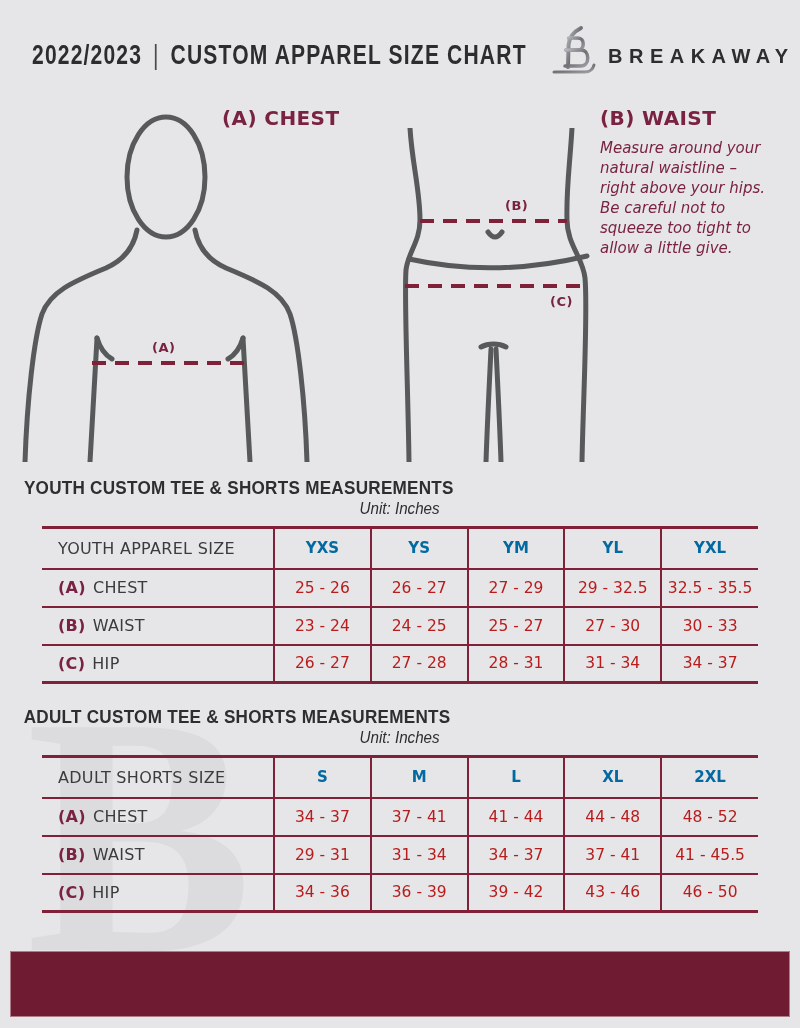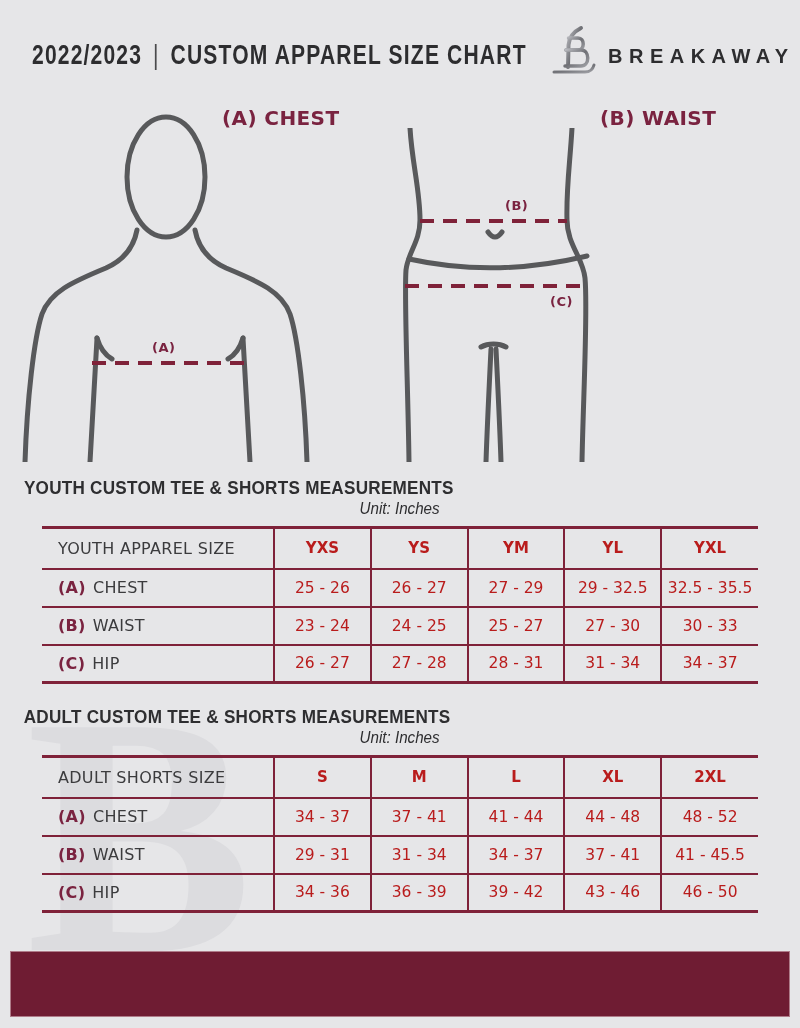--- a/index.html
+++ b/index.html
@@ -48,21 +48,21 @@
   
   .size-table{position:absolute;left:42px;width:716px;border-collapse:collapse;table-layout:fixed;
     border-top:3px solid var(--line-color);border-bottom:3px solid var(--line-color);}
   .size-table col.c0{width:232px;}
   .size-table th,.size-table td{border-bottom:2px solid var(--line-color);background:transparent;}
   .size-table th+th,.size-table td+td{border-left:2px solid var(--line-color);}
   .size-table thead th{height:41px;}
   .size-table tbody td{height:38px;}
   .label-col{text-align:left;padding-left:16px;font-size:16px;font-weight:normal;
     color:#3b3b3d;letter-spacing:0.3px;}
-  .size-col{font-size:15px;font-weight:bold;color:#b91c1c;text-align:center;}
+  .size-col{font-size:15px;font-weight:bold;color:#0369a1;text-align:center;}
   .val{font-size:15.5px;color:#b91c1c;text-align:center;}
   .pfx{font-weight:bold;color:var(--accent-text);margin-right:7px;}
   .lbl{color:#3b3b3d;}
   
   .bottom-bar{position:absolute;left:10px;top:951px;width:780px;height:66px;z-index:2;
     background:var(--bar-color);box-shadow:inset 0 0 0 1px rgba(227,204,210,0.55);}
 </style>
 </head>
 <body>
 
@@ -118,20 +118,26 @@
       <path class="dash" d="M 10,158 L 192,158"></path>
     </svg>
     <span class="diag-label" style="left:505px;top:198px;">(B)</span>
     <span class="diag-label" style="left:550px;top:294px;">(C)</span>
 
     <div class="instr" style="left:222px;top:106px;width:192px;">
       <div class="instr-heading">(A) CHEST</div>
     </div>
     <div class="instr" style="left:600px;top:106px;width:198px;">
       <div class="instr-heading">(B) WAIST</div>
+      <div class="instr-body">Measure around your
+natural waistline –
+right above your hips.
+Be careful not to
+squeeze too tight to
+allow a little give.</div>
     </div>
     <div class="instr" style="left:600px;top:281px;width:200px;">
     </div>
 
     <div class="section-title" style="top:477px;">
       <span class="condense">YOUTH CUSTOM TEE &amp; SHORTS MEASUREMENTS</span>
     </div>
     <div class="unit-line" style="top:499px;">
       <span class="condense">Unit: Inches</span>
     </div>

